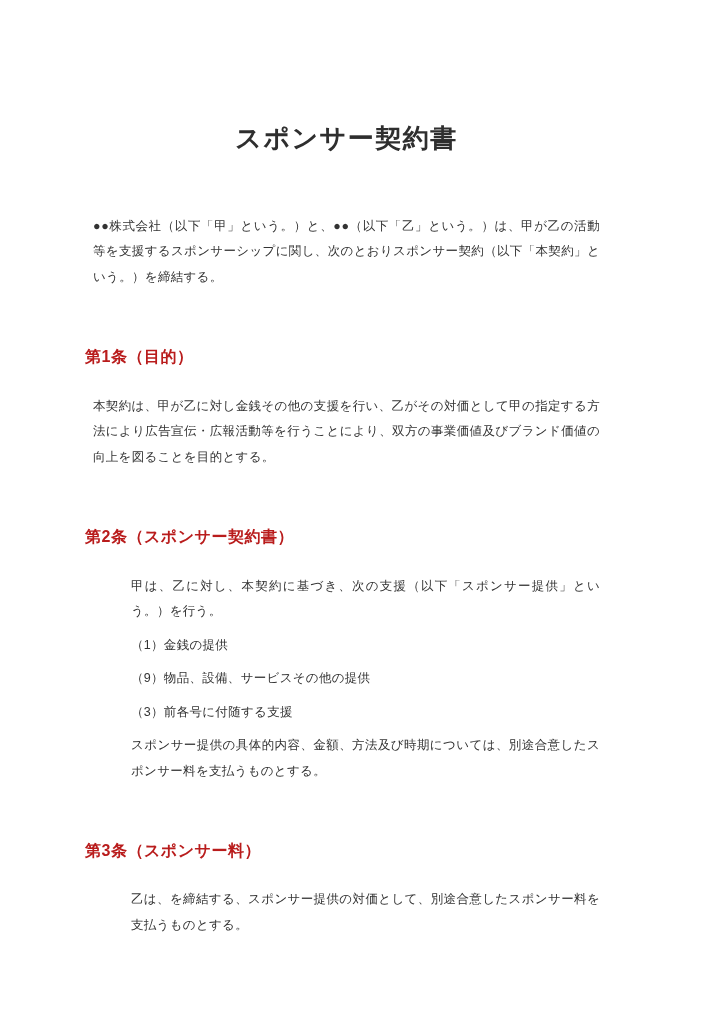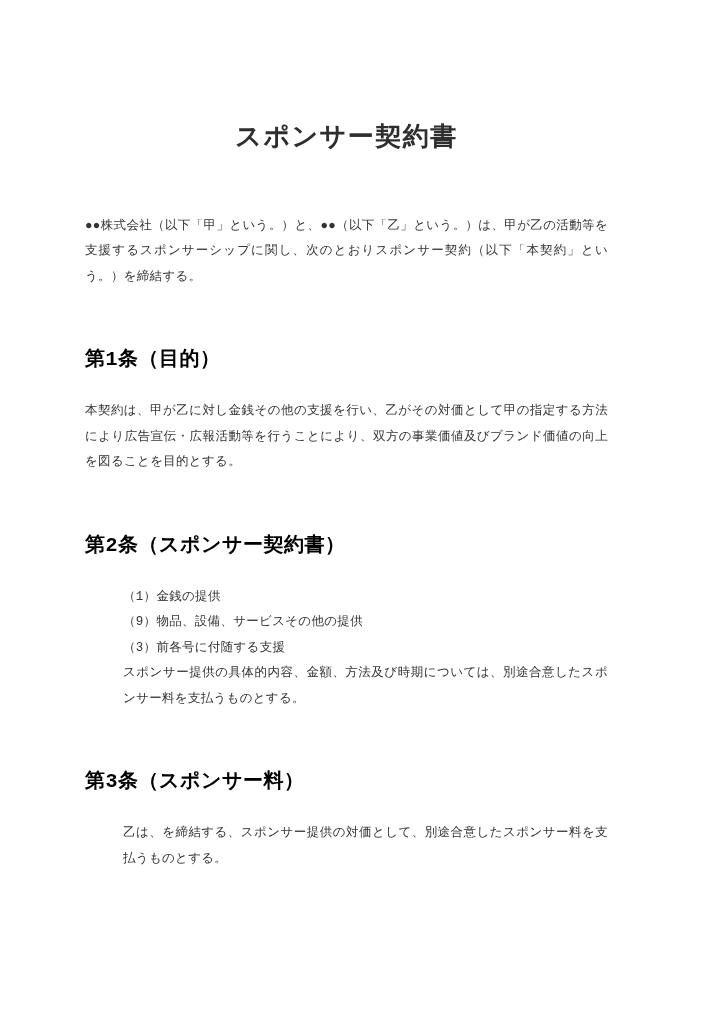--- a/index.html
+++ b/index.html
@@ -7,44 +7,44 @@
     padding: 0;
     background: #ffffff;
   }
   .page {
     position: relative;
     width: 680px;
     height: 1024px;
     box-sizing: border-box;
     background: #ffffff;
     color: #333333;
-    font-family: Liberation Mono, monospace;
+    font-family: Liberation Sans, sans-serif;
     padding: 122px 72px 0 85px;
     overflow: hidden;
   }
   .doc-title {
     font-size: 26px;
     font-weight: bold;
     letter-spacing: 1.5px;
     text-align: center;
     color: #2e2e2e;
     margin: 0 0 58px 0;
     line-height: 1.3;
   }
   .para {
     font-size: 12.5px;
     line-height: 25.5px;
-    margin: 0;
+    margin: 8px;
     text-align: justify;
     letter-spacing: 0.3px;
   }
   .sec-heading {
-    font-size: 20px;
+    font-size: 16px;
     font-weight: bold;
-    color: #000000;
+    color: #b91c1c;
     margin: 56px 0 25px 0;
     line-height: 1.4;
     letter-spacing: 0.5px;
   }
   .indent {
     margin-left: 38px;
   }
   section {
     margin: 0;
     padding: 0;
@@ -60,20 +60,21 @@
   <p class="para">●●株式会社（以下「甲」という。）と、●●（以下「乙」という。）は、甲が乙の活動等を支援するスポンサーシップに関し、次のとおりスポンサー契約（以下「本契約」という。）を締結する。</p>
 
   <section>
     <h2 class="sec-heading">第1条（目的）</h2>
     <p class="para">本契約は、甲が乙に対し金銭その他の支援を行い、乙がその対価として甲の指定する方法により広告宣伝・広報活動等を行うことにより、双方の事業価値及びブランド価値の向上を図ることを目的とする。</p>
   </section>
 
   <section>
     <h2 class="sec-heading">第2条（スポンサー契約書）</h2>
     <div class="indent">
+      <p class="para">甲は、乙に対し、本契約に基づき、次の支援（以下「スポンサー提供」という。）を行う。</p>
       <p class="para">（1）金銭の提供</p>
       <p class="para">（9）物品、設備、サービスその他の提供</p>
       <p class="para">（3）前各号に付随する支援</p>
       <p class="para">スポンサー提供の具体的内容、金額、方法及び時期については、別途合意したスポンサー料を支払うものとする。</p>
     </div>
   </section>
 
   <section>
     <h2 class="sec-heading">第3条（スポンサー料）</h2>
     <div class="indent">

